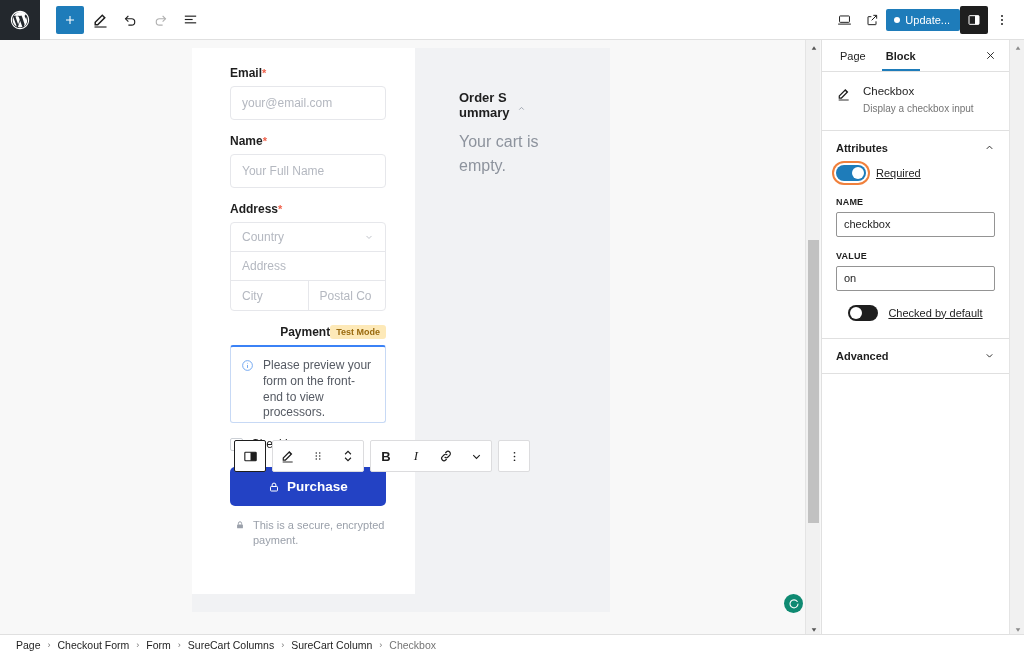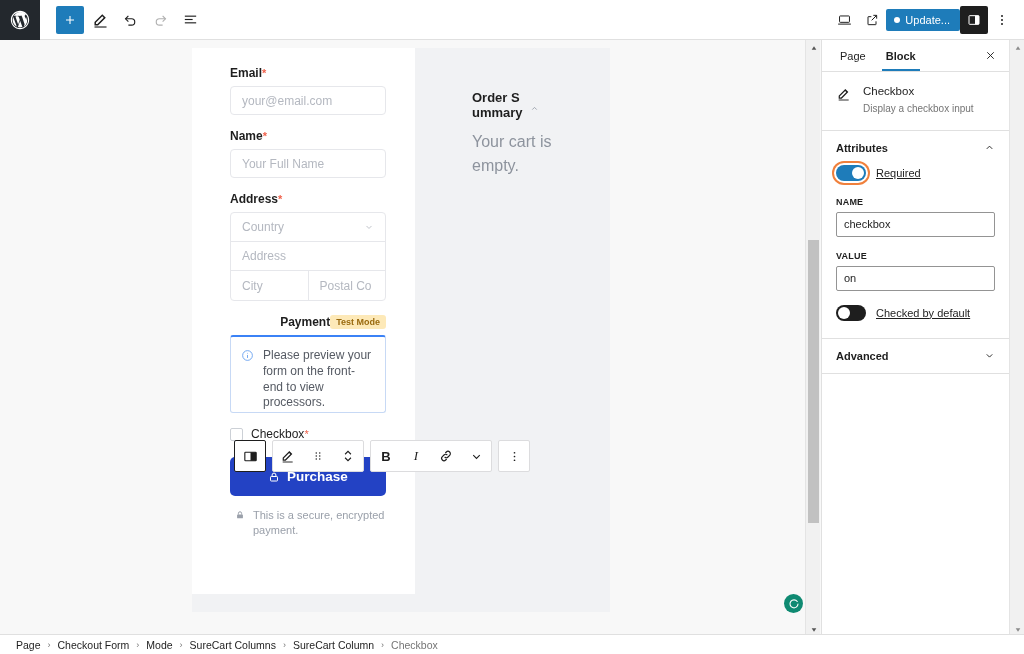--- a/index.html
+++ b/index.html
@@ -51,34 +51,34 @@
   .editor-area {
     position: absolute; top: 8px; left: 192px; width: 418px; height: 564px;
     background: #f1f2f4;
   }
   .form-col {
     position: absolute; top: 0; left: 0; width: 223px; height: 546px;
     background: #fff; padding: 18px 29px 0 38px;
   }
   .summary-col {
     position: absolute; top: 0; left: 223px; width: 195px; height: 546px;
-    background: #f1f2f4; padding: 42px 28px 0 57px;
+    background: #f1f2f4; padding: 42px 28px 0 44px;
   }
 
   
   .fg { margin-bottom: 14px; }
   .flabel {
     font-size: 12px; font-weight: bold; color: #1e1e1e;
     margin-bottom: 6px; display: block;
   }
   .req { color: #f0604a; font-size: 11px; }
   .finput {
     width: 100%; height: 29px; border: 1px solid #e6e7eb;
     border-radius: 4px; background: #fff; font-size: 12px;
-    color: #b4b8c0; display: flex; align-items: center; padding: 8px 11px;
+    color: #b4b8c0; display: flex; align-items: center; padding: 16px 11px;
   }
   .addr-box { border: 1px solid #e6e7eb; border-radius: 4px; overflow: hidden; }
   .addr-row {
     height: 29px; display: flex; align-items: center; font-size: 12px;
     color: #b4b8c0; padding: 0 11px; border-bottom: 1px solid #e6e7eb;
     justify-content: space-between;
   }
   .addr-row:last-child { border-bottom: none; }
   .addr-split { display: flex; border-bottom: none; padding: 0; height: 29px; }
   .addr-half {
@@ -581,21 +581,21 @@
         <div class="sb-fg">
           <span class="field-lbl">NAME</span>
           <input class="sb-input" value="checkbox" style="">
         </div>
 
         <div class="sb-fg">
           <span class="field-lbl">VALUE</span>
           <input class="sb-input" value="on" style="">
         </div>
 
-        <div class="tog-row" style="margin-bottom:0;">
+        <div class="tog-row" style="margin-bottom:0;justify-content:center;">
           <span class="toggle off">
             <span class="knob"></span>
           </span>
           <span class="tog-lbl">Checked by default</span>
         </div>
       </div>
     </div>
 
     <div class="sb-section">
       <div class="sb-sec-head">
@@ -620,21 +620,21 @@
           <path d="M12 17L5 7h14z"></path>
         </svg>
     </div>
   </div>
 
   <div class="breadcrumb">
     <span class="bc-item">Page</span>
     <span class="bc-sep">›</span>
     <span class="bc-item">Checkout Form</span>
     <span class="bc-sep">›</span>
-    <span class="bc-item">Mode</span>
+    <span class="bc-item">Form</span>
     <span class="bc-sep">›</span>
     <span class="bc-item">SureCart Columns</span>
     <span class="bc-sep">›</span>
     <span class="bc-item">SureCart Column</span>
     <span class="bc-sep">›</span>
     <span class="bc-item last">Checkbox</span>
   </div>
 
 </div>
 

